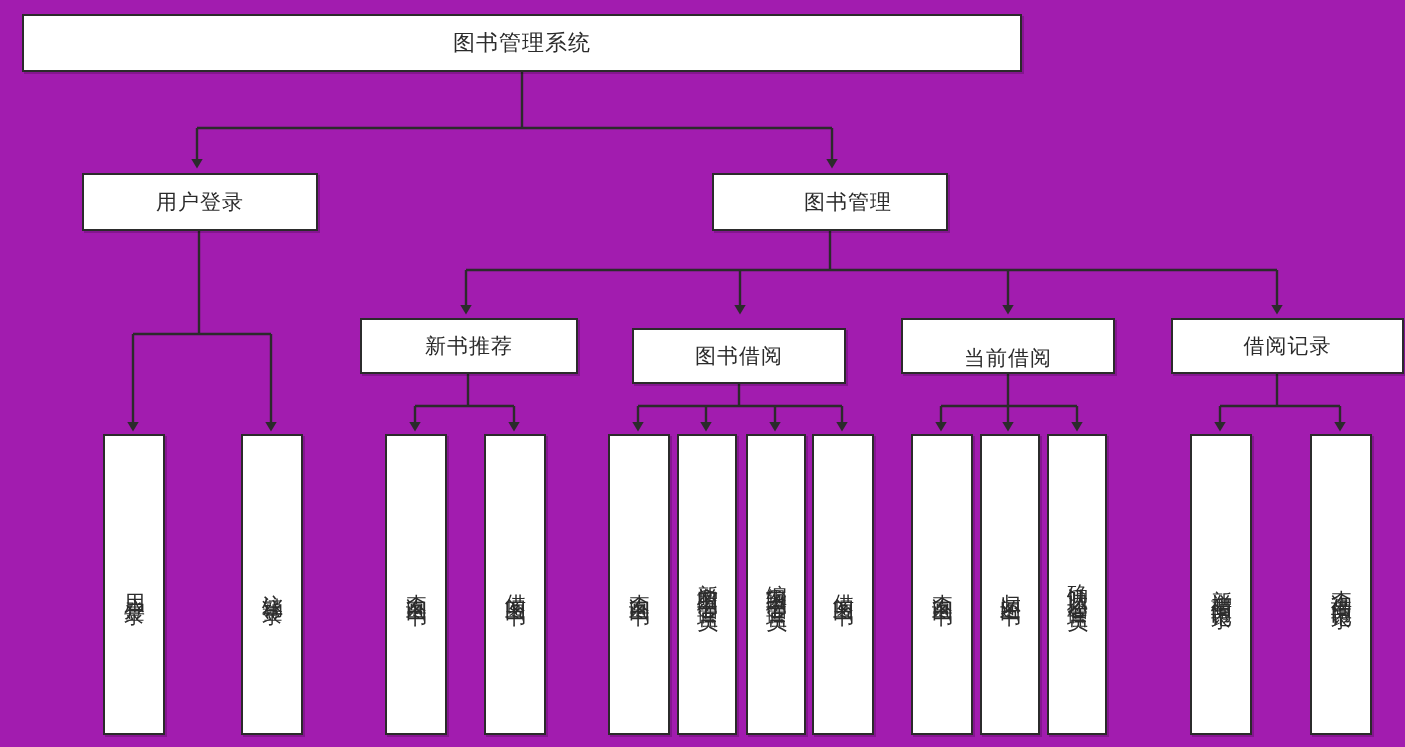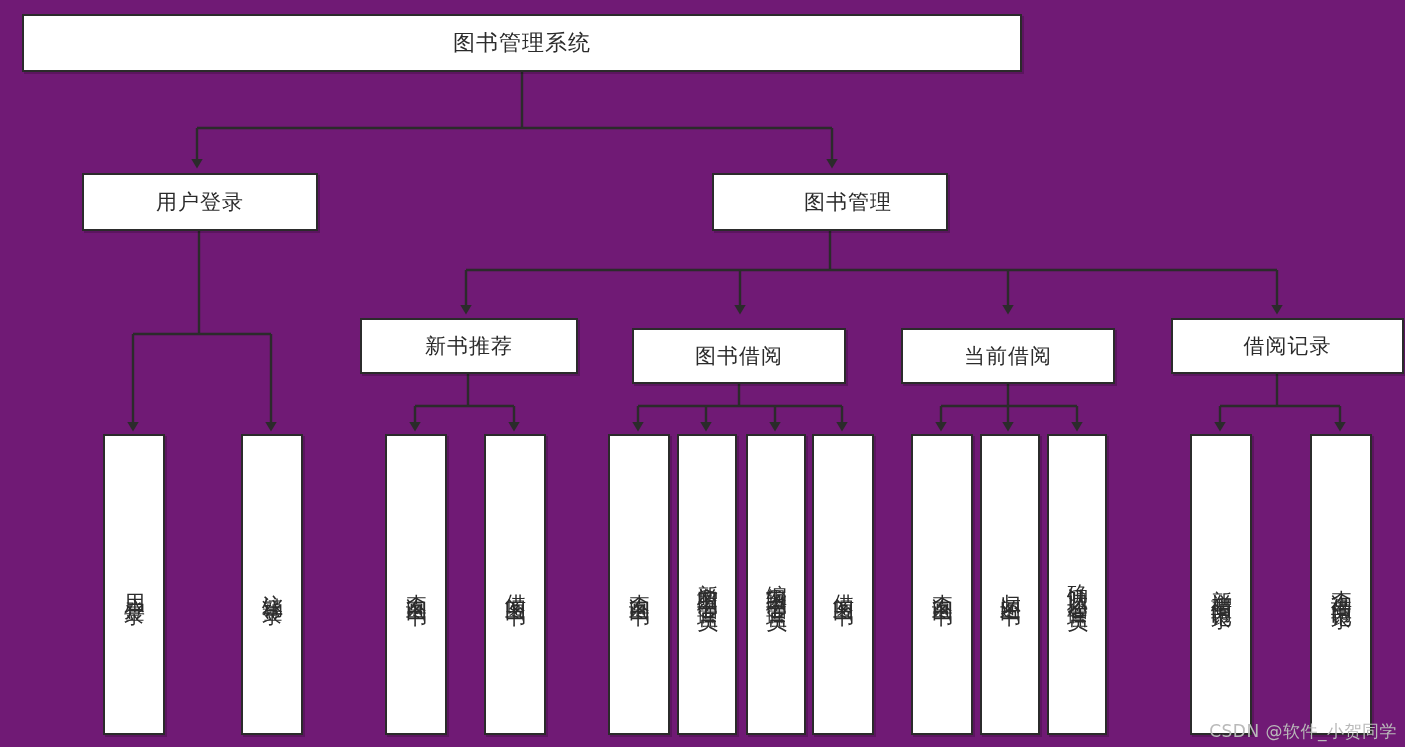--- a/index.html
+++ b/index.html
@@ -3,21 +3,21 @@
 <meta charset="utf-8">
 <title>图书管理系统 结构图</title>
 <style>
   html,body{margin:0;padding:0;}
   body{
     width:1405px;height:747px;
     background:#ffffff;
     font-family:"DejaVu Sans","Liberation Sans",sans-serif;
     overflow:hidden;
   }
-  #canvas{position:relative;width:1405px;height:747px;background:#701a75;}
+  #canvas{position:relative;width:1405px;height:747px;background:#a21caf;}
   #edges{position:absolute;left:0;top:0;width:1405px;height:747px;}
 
   .node{
     position:absolute;
     background:#ffffff;
     border:2px solid #2b2b2b;
     box-sizing:border-box;
     box-shadow:2px 2px 0 rgba(0,0,0,0.18);
     display:flex;
     align-items:center;
@@ -118,21 +118,21 @@
   <div class="node h" style="left:712px;top:173px;width:236px;height:58px;padding-left:36px;">
     <span>图书管理</span>
   </div>
 
   <div class="node h" style="left:360px;top:318px;width:218px;height:56px;text-align:center;">
     <span>新书推荐</span>
   </div>
   <div class="node h" style="left:632px;top:318px;width:214px;height:56px;margin-top:10px;">
     <span>图书借阅</span>
   </div>
-  <div class="node h" style="left:901px;top:328px;width:214px;height:56px;">
+  <div class="node h" style="left:901px;top:318px;width:214px;height:56px;align-items:flex-end;">
     <span>当前借阅</span>
   </div>
   <div class="node h" style="left:1171px;top:318px;width:233px;height:56px;">
     <span>借阅记录</span>
   </div>
 
   <div class="node v" style="left:103px;top:434px;width:62px;height:301px;">
     <span class="vtxt">用户登录</span>
   </div>
   <div class="node v" style="left:241px;top:434px;width:62px;height:301px;">
@@ -169,14 +169,13 @@
     <span class="vtxt">确认归还（管理员）</span>
   </div>
 
   <div class="node v" style="left:1190px;top:434px;width:62px;height:301px;">
     <span class="vtxt">新增借阅记录</span>
   </div>
   <div class="node v" style="left:1310px;top:434px;width:62px;height:301px;">
     <span class="vtxt">查询借阅记录</span>
   </div>
 
-  <div id="watermark">CSDN @软件_小贺同学</div>
 </div>
 
 </body></html>

